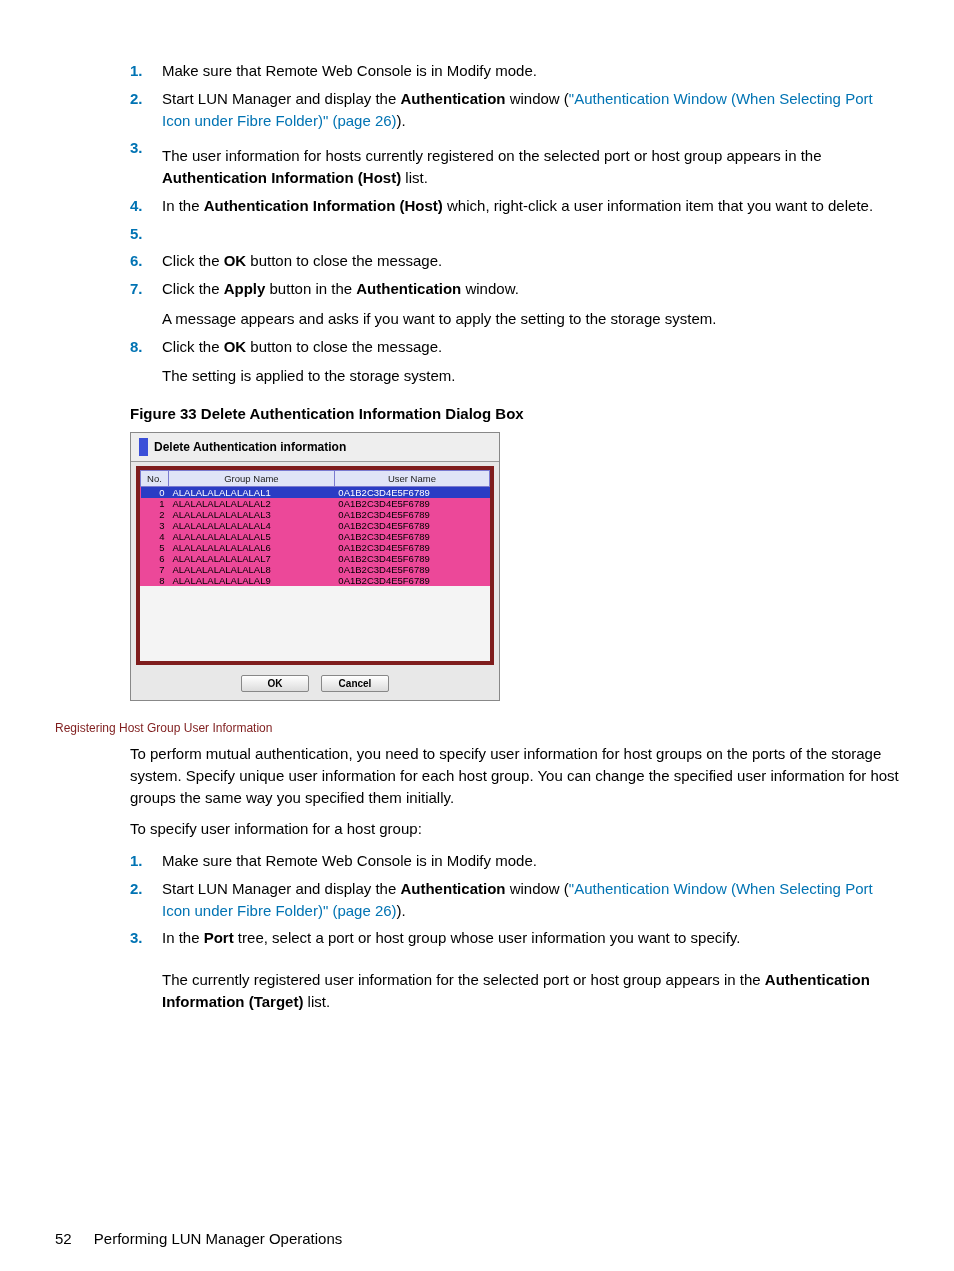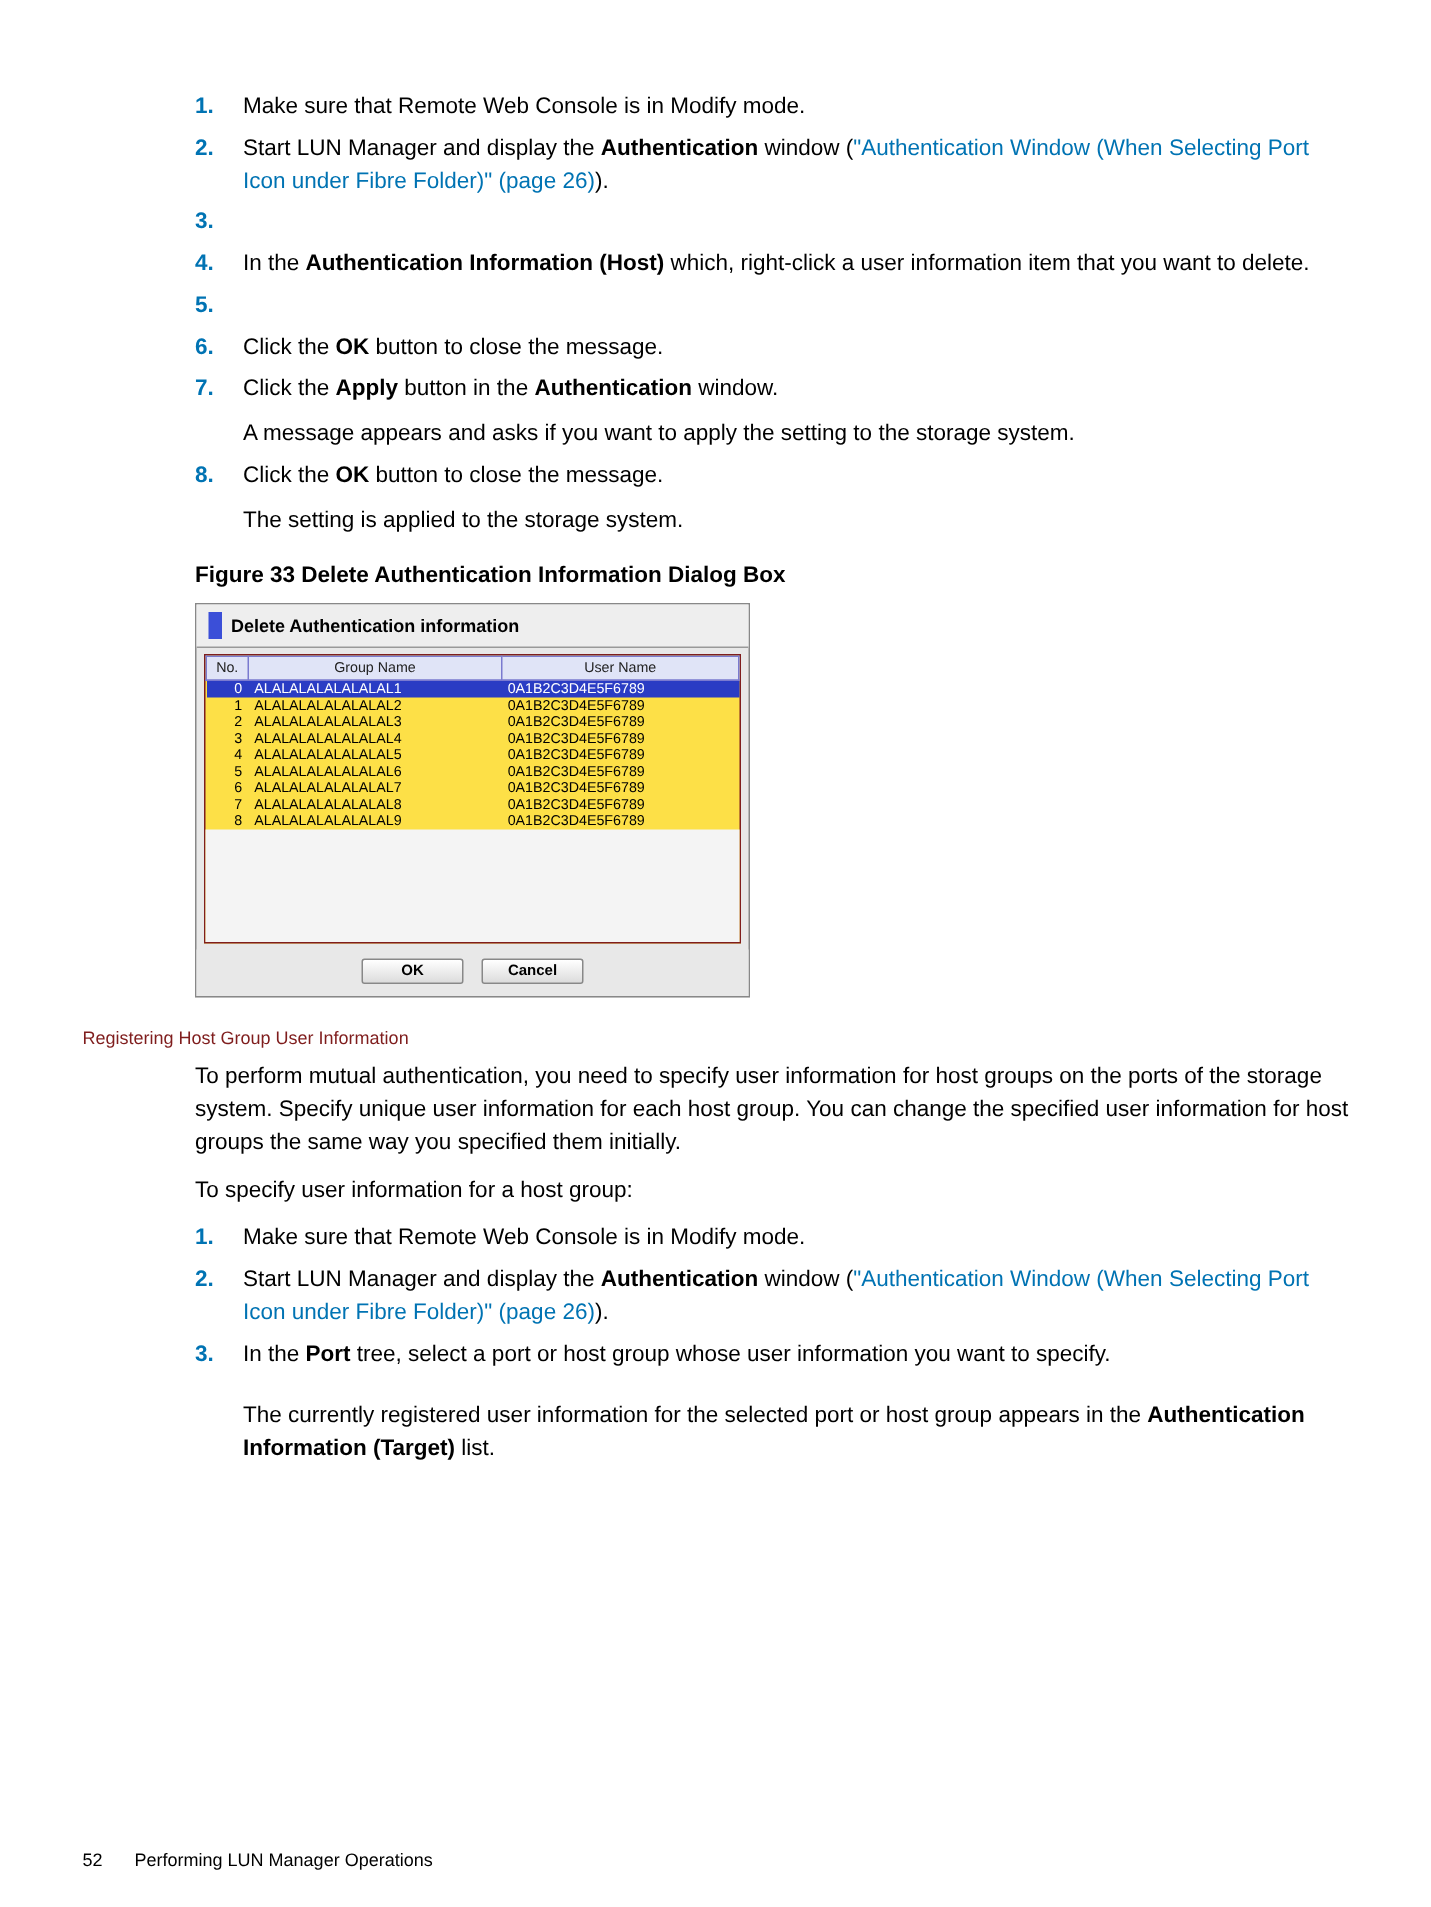--- a/index.html
+++ b/index.html
@@ -55,22 +55,22 @@
       height: 18px;
       background: #3b4fd8;
       margin-right: 6px;
     }
     .dialog-title .tlabel {
       font-weight: bold;
       font-size: 12px;
       color: #000;
     }
     .dlg-table-wrap {
-      background: #fde047;
-      border: 1px solid #7f1d1d;
+      background: #ec4899;
+      border: 4px solid #7f1d1d;
       margin: 4px 5px 4px 5px;
     }
     .dlg-table {
       width: 100%;
       border-collapse: collapse;
       font-size: 9.5px;
     }
     .dlg-table th {
       background: #e0e4f7;
       font-weight: normal;
@@ -116,21 +116,21 @@
     .para {
       margin-left: 75px;
       font-size: 15px;
       line-height: 1.45;
       margin-bottom: 10px;
     }
     .footer {
       position: absolute;
       bottom: 24px;
       left: 55px;
-      font-size: 12px;
+      font-size: 15px;
     }
     .footer .pgnum { margin-right: 18px; }
     b { font-weight: bold; }
   </style>
 </head>
 <body>
 
 <div class="content">
   <ol class="steps">
     <li>
@@ -143,20 +143,23 @@
       <span class="num">2.</span>
       <div class="body">
         <p>
           <span>Start LUN Manager and display the </span><b>Authentication</b><span> window (</span><span class="link">"Authentication Window (When Selecting Port Icon under Fibre Folder)" (page 26)</span><span>).</span>
         </p>
       </div>
     </li>
     <li>
       <span class="num">3.</span>
       <div class="body">
+        <p style="margin-top:8px">
+          <span>The user information for hosts currently registered on the selected port or host group appears in the </span><b>Authentication Information (Host)</b><span> list.</span>
+        </p>
       </div>
     </li>
     <li>
       <span class="num">4.</span>
       <div class="body">
         <p>
           <span>In the </span><b>Authentication Information (Host)</b><span> which, right-click a user information item that you want to delete.</span>
         </p>
       </div>
     </li>

